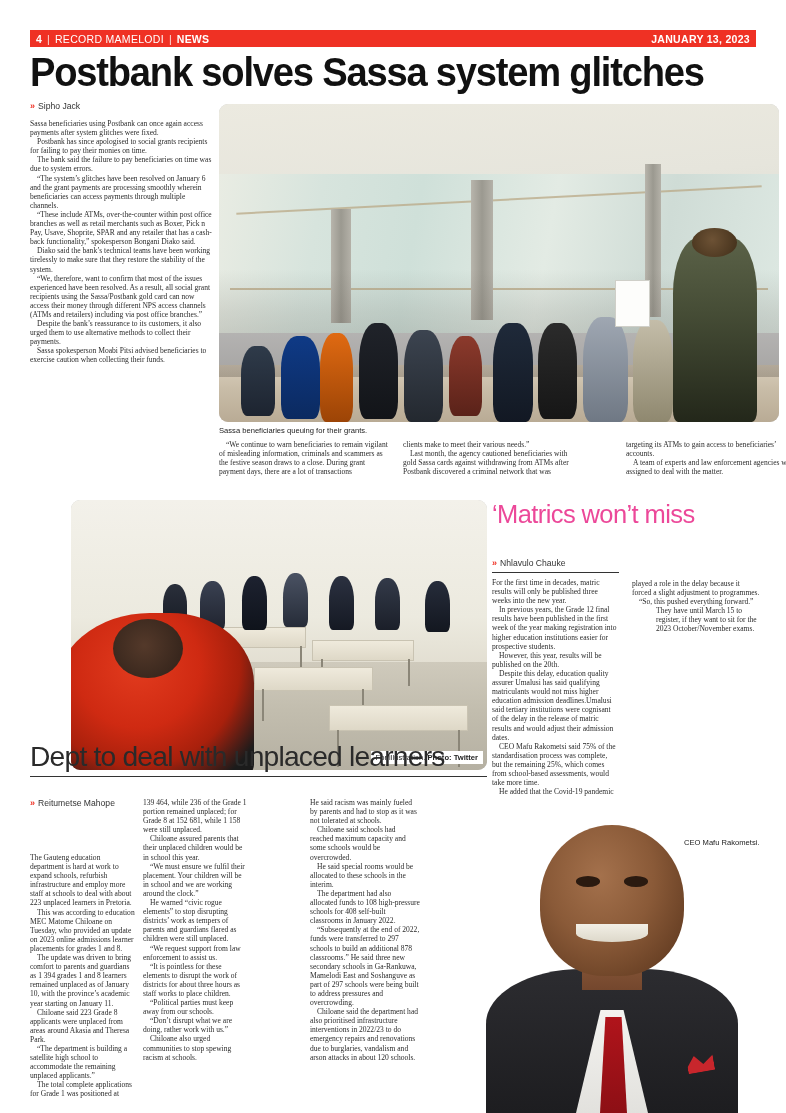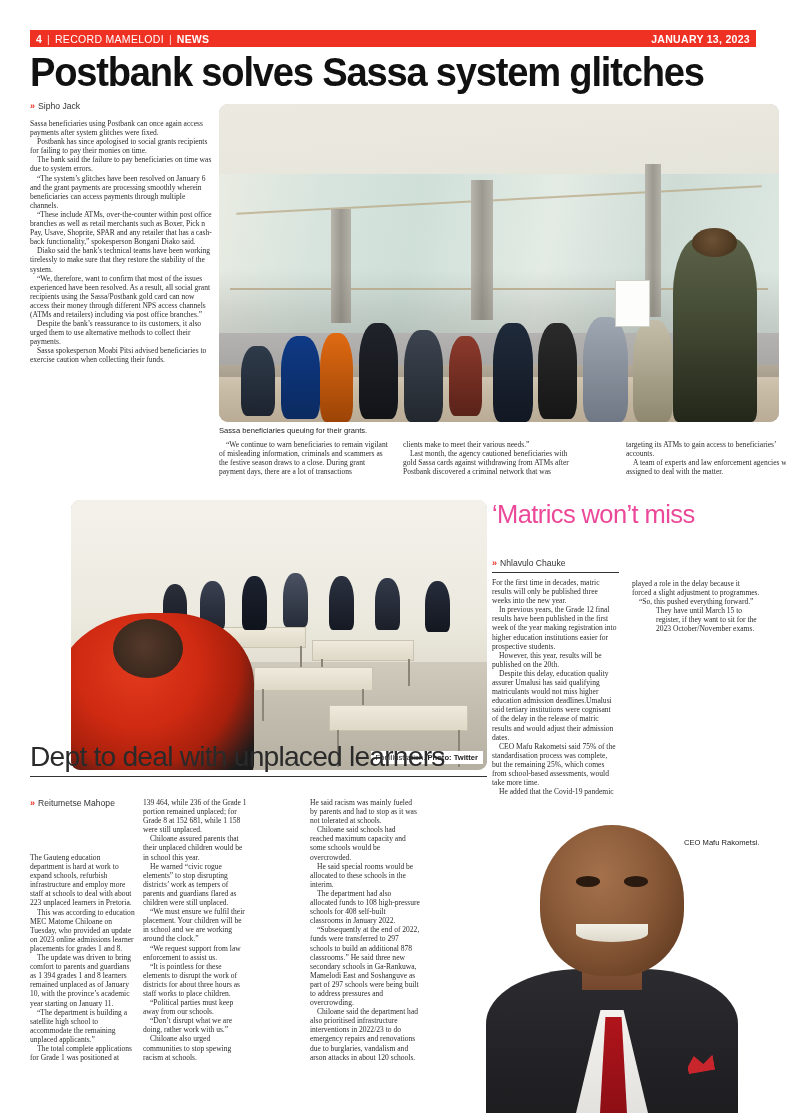--- a/index.html
+++ b/index.html
@@ -422,29 +422,30 @@
 
   <div class="byline" style="position:absolute;left:30px;top:798px;">
     <span class="byline-arrows">»</span>
     <span>Reitumetse Mahope</span>
   </div>
 
   <div class="col" style="left:30px;top:815px;width:105px;margin-top:38px;">
     <p class="noindent">The Gauteng education department is hard at work to expand schools, refurbish infrastructure and employ more staff at schools to deal with about 223 unplaced learners in Pretoria.</p>
     <p>This was according to education MEC Matome Chiloane on Tuesday, who provided an update on 2023 online admissions learner placements for grades 1 and 8.</p>
     <p>The update was driven to bring comfort to parents and guardians as 1 394 grades 1 and 8 learners remained unplaced as of January 10, with the province’s academic year starting on January 11.</p>
+    <p>Chiloane said 223 Grade 8 applicants were unplaced from areas around Akasia and Theresa Park.</p>
     <p>“The department is building a satellite high school to accommodate the remaining unplaced applicants.”</p>
     <p>The total complete applications for Grade 1 was positioned at</p>
   </div>
 
   <div class="col" style="left:143px;top:798px;width:106px;">
     <p class="noindent">139 464, while 236 of the Grade 1 portion remained unplaced; for Grade 8 at 152 681, while 1 158 were still unplaced.</p>
     <p>Chiloane assured parents that their unplaced children would be in school this year.</p>
+    <p>“We must ensure we fulfil their placement. Your children will be in school and we are working around the clock.”</p>
     <p>He warned “civic rogue elements” to stop disrupting districts’ work as tempers of parents and guardians flared as children were still unplaced.</p>
-    <p>“We must ensure we fulfil their placement. Your children will be in school and we are working around the clock.”</p>
     <p>“We request support from law enforcement to assist us.</p>
     <p>“It is pointless for these elements to disrupt the work of districts for about three hours as staff works to place children.</p>
     <p>“Political parties must keep away from our schools.</p>
     <p>“Don’t disrupt what we are doing, rather work with us.”</p>
     <p>Chiloane also urged communities to stop spewing racism at schools.</p>
   </div>
 
   <div class="col" style="left:310px;top:798px;width:110px;">
     <p class="noindent">He said racism was mainly fueled by parents and had to stop as it was not tolerated at schools.</p>
     <p>Chiloane said schools had reached maximum capacity and some schools would be overcrowded.</p>

